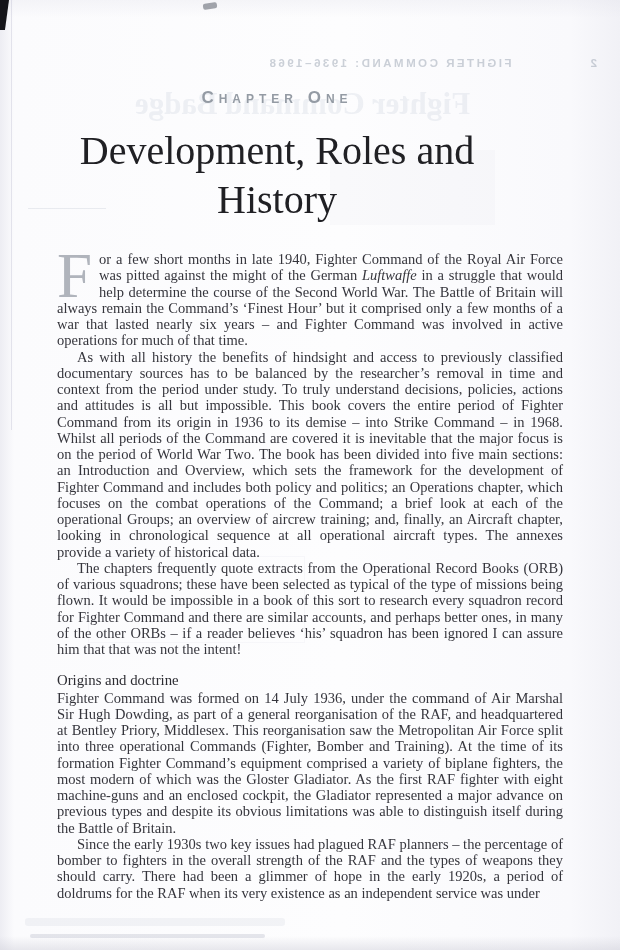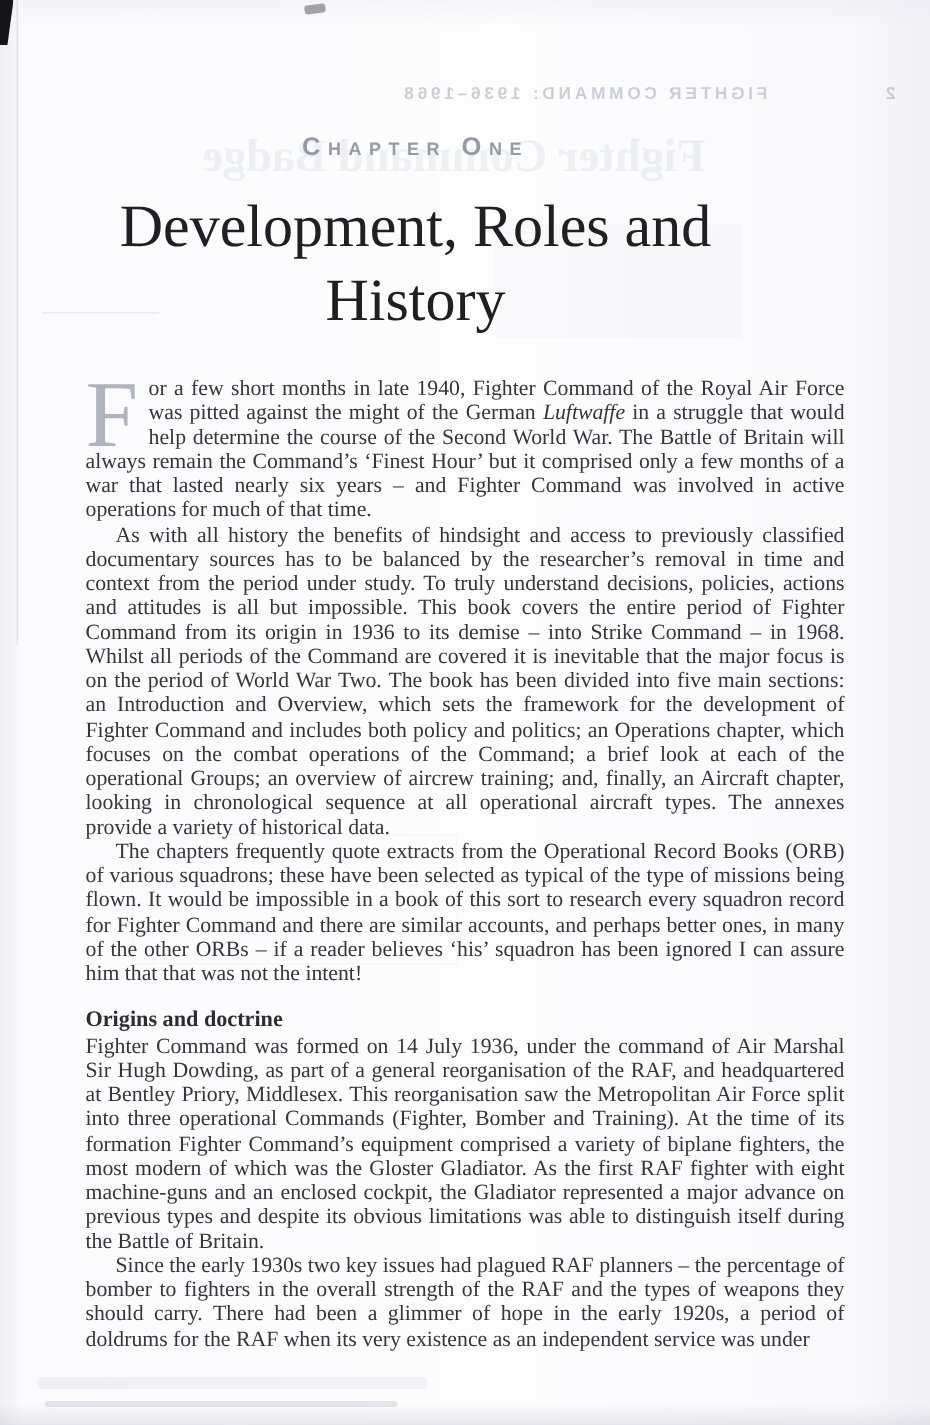--- a/index.html
+++ b/index.html
@@ -57,21 +57,21 @@
     position:absolute;top:251px;left:57px;width:506px;
     font-size:14.5px;line-height:16.25px;text-align:justify;color:#35353c;
   }
   .body-block p{margin:0;}
   .indent{text-indent:20px;}
   .drop-cap{
     float:left;font-size:63px;line-height:48px;height:47px;
     color:#b0b4bc;margin:1px 7px 0 0;font-family:"Liberation Serif",serif;
   }
   .section-heading{
-    font-weight:bold;font-size:14.8px;color:#2c2c32;
+    font-weight:normal;font-size:14.8px;color:#2c2c32;
     margin:15px 0 1px 0 !important;text-align:left;
   }
   i{font-style:italic;font-family:Liberation Serif, serif;}
 </style>
 </head>
 <body>
 
 <div class="page">
 
   <div class="corner-notch"></div>

